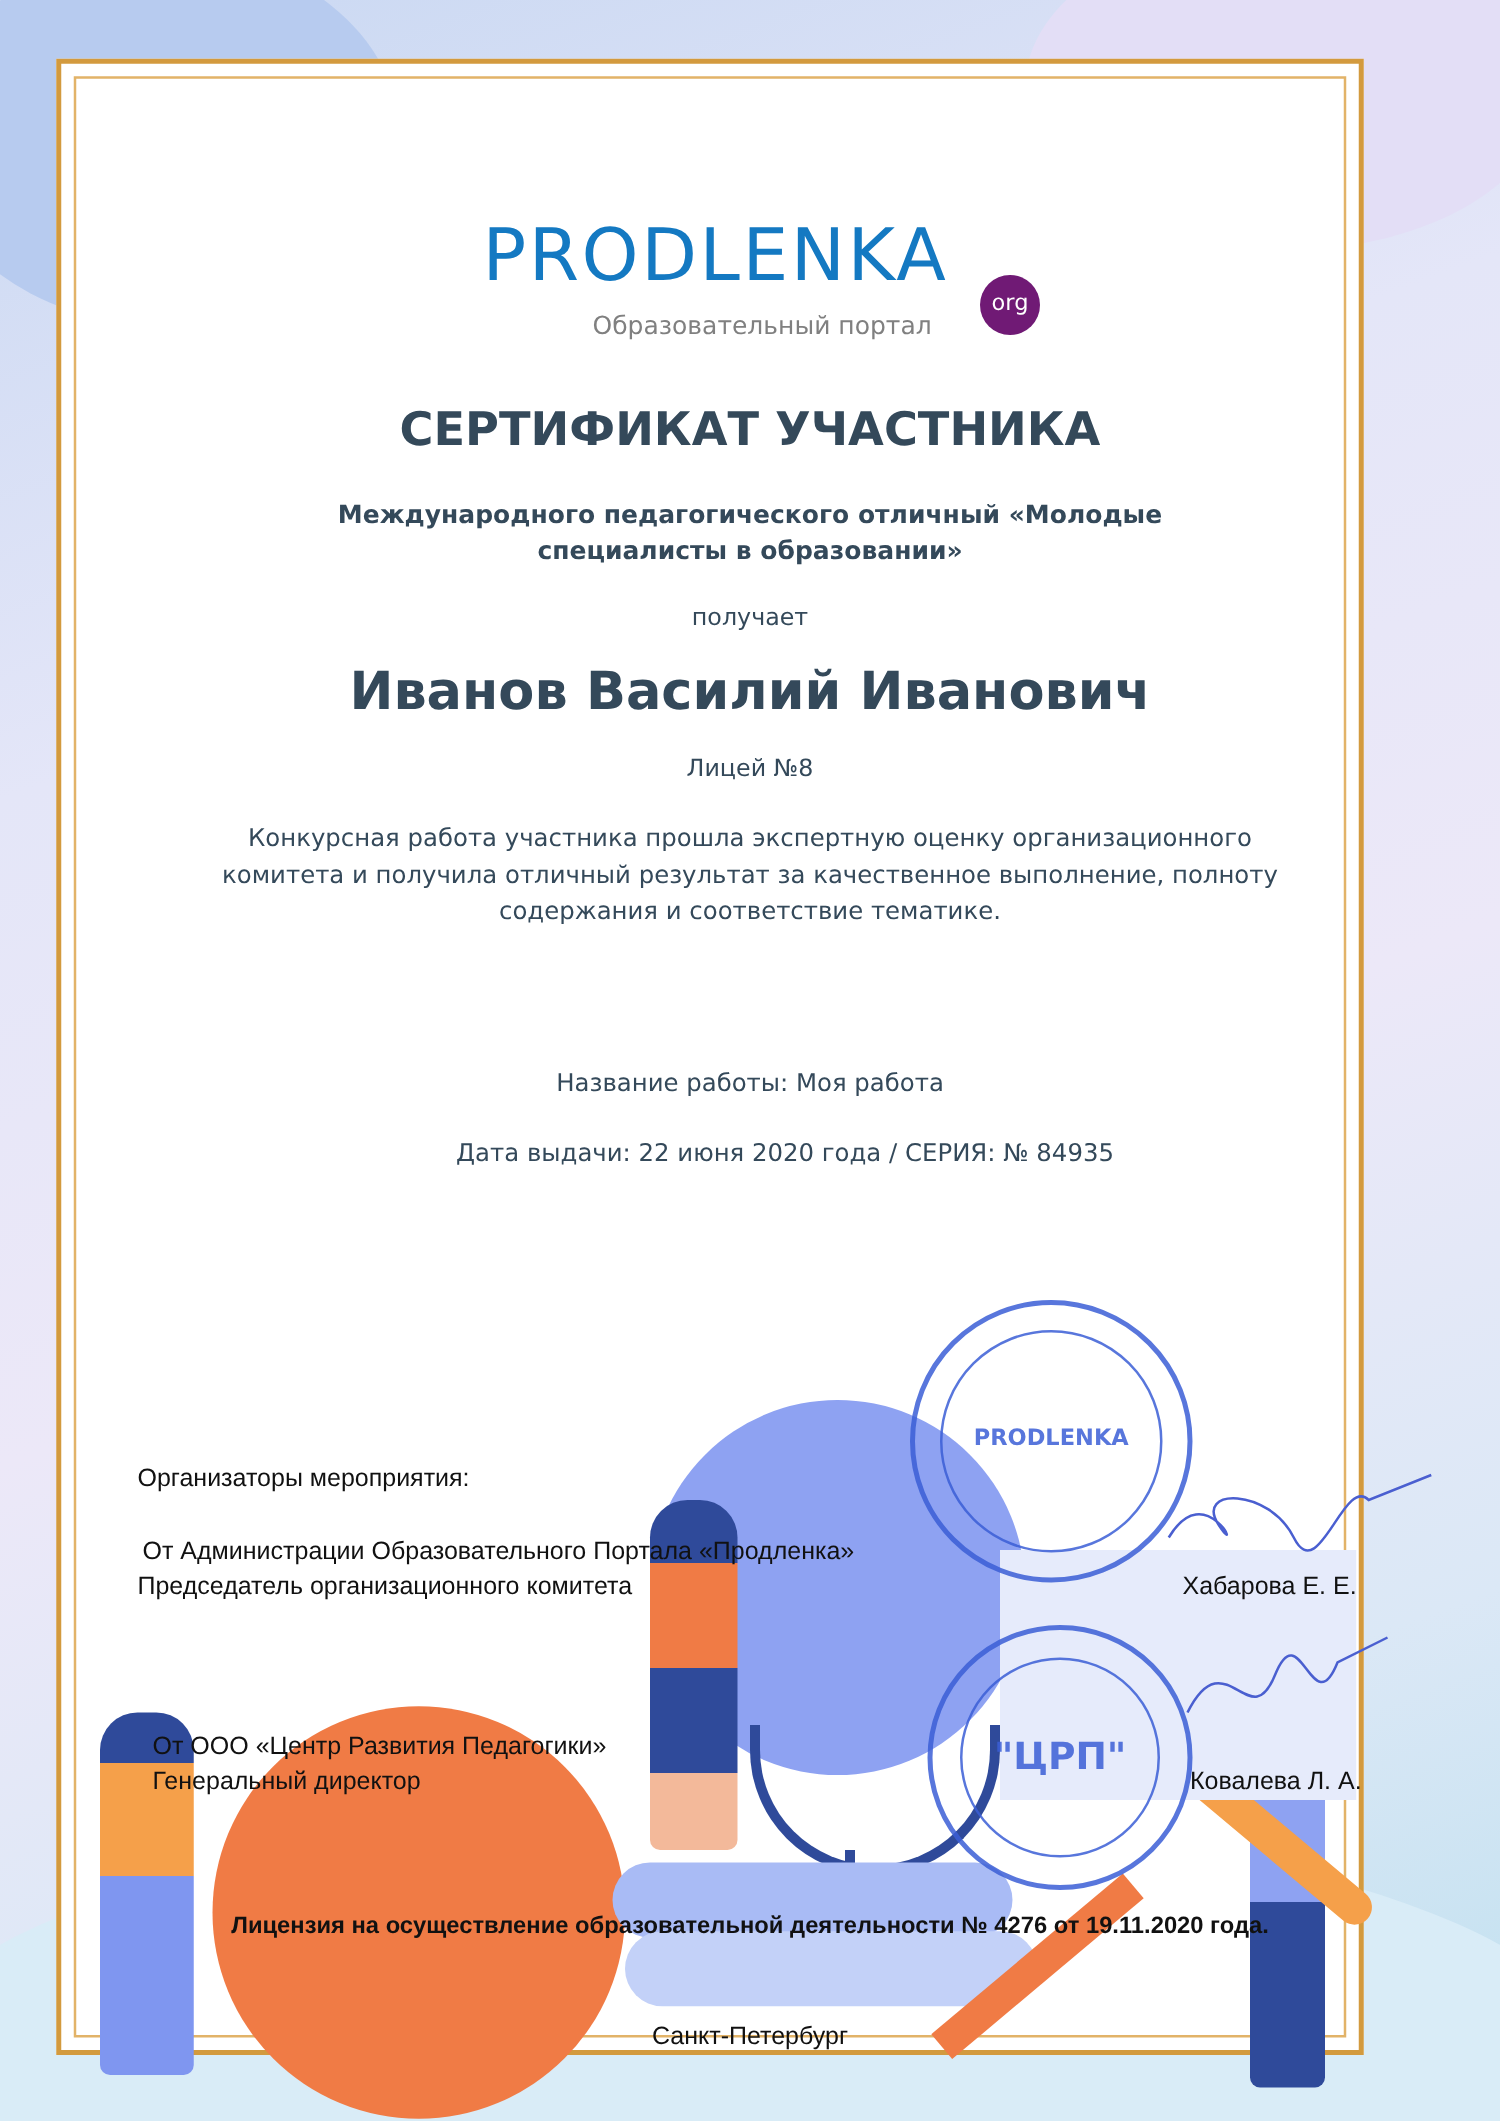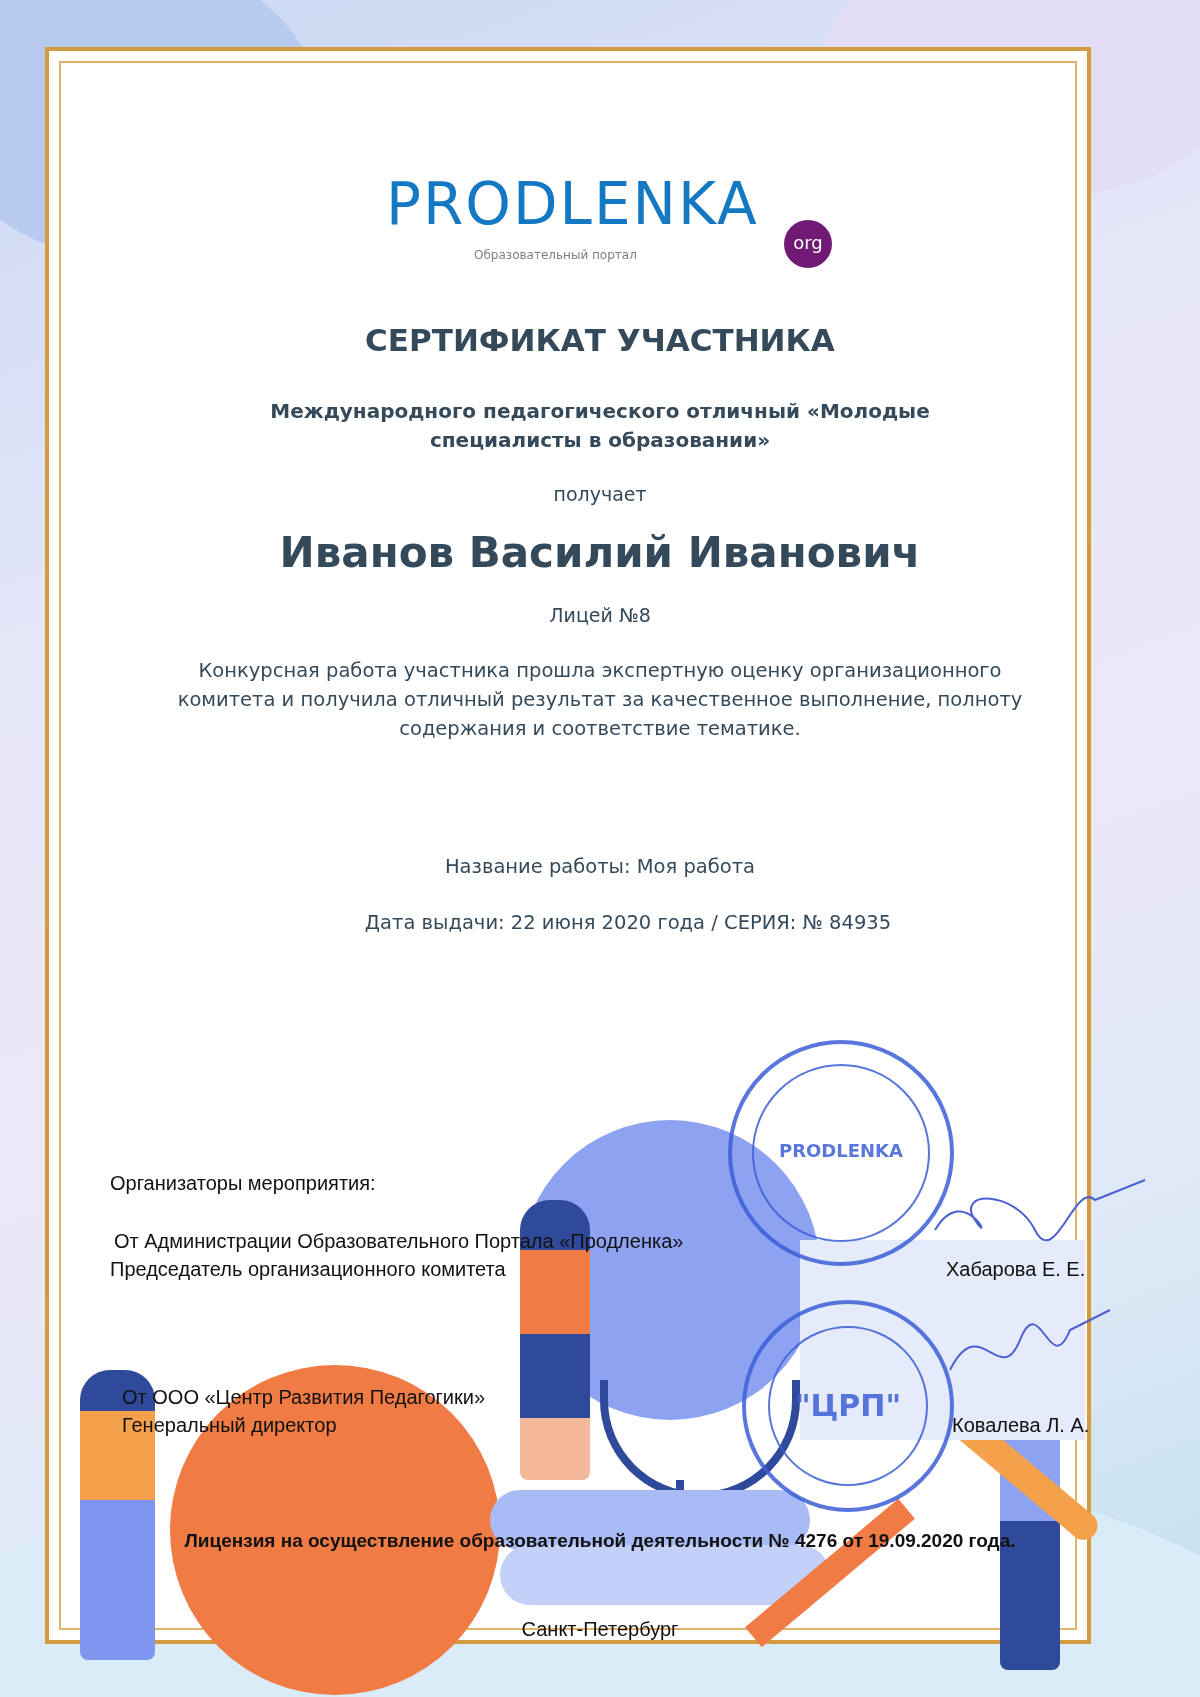--- a/index.html
+++ b/index.html
@@ -8,23 +8,23 @@
     font-family:"DejaVu Sans", sans-serif; }
   .bgblob { position:absolute; border-radius:50%; }
   .frame-outer { position:absolute; left:45px; top:47px; width:1046px; height:1597px;
     border:4px solid #d39a3e; background:#fff; box-sizing:border-box; }
   .frame-inner { position:absolute; left:10px; top:10px; right:10px; bottom:10px;
     border:2px solid #e2b368; }
   .content { position:absolute; left:0; top:0; width:1200px; height:1260px; }
   .center { position:absolute; left:0; width:1200px; text-align:center; color:#34495a; }
   .logo { position:absolute; left:386px; top:170px; width:460px; height:100px; }
   .logo-word { position:absolute; left:0; top:0; font-family:"DejaVu Sans", sans-serif; font-size:58px; letter-spacing:2px; color:#1479c2; font-weight:normal; }
-  .logo-sub { position:absolute; left:88px; top:78px; font-size:12px; color:#808080; }
+  .logo-sub { position:absolute; left:88px; top:78px; font-size:20px; color:#808080; }
   .logo-org { position:absolute; left:398px; top:50px; width:48px; height:48px; border-radius:50%; background:#701a75; color:#fff; font-size:18px; text-align:center; line-height:46px; }
-  .title { top:322px; font-size:31px; font-weight:bold; }
+  .title { top:322px; font-size:37px; font-weight:bold; }
   .contest { top:397px; font-size:20px; font-weight:bold; line-height:29px; padding:0 230px; box-sizing:border-box; }
   .receives { top:483px; font-size:19px; }
   .name { top:528px; font-size:42px; font-weight:bold; }
   .school { top:604px; font-size:19px; }
   .para { font-size:19.5px; line-height:29px; padding:0 150px; box-sizing:border-box; }
   .p1 { top:656px; }
   .p2 { top:770px; }
   .work { top:855px; font-size:19.5px; }
   .date { top:911px; font-size:19.5px;margin-left:28px; }
   .sig { position:absolute; font-family:"Liberation Sans", sans-serif; font-size:20px; color:#111; }
@@ -93,16 +93,16 @@
   </svg>
 
   <div class="sig" style="left:110px;top:1172px;">Организаторы мероприятия:</div>
   <div class="sig" style="left:114px;top:1230px;">От Администрации Образовательного Портала «Продленка»</div>
   <div class="sig" style="left:110px;top:1258px;">Председатель организационного комитета</div>
   <div class="sig" style="left:946px;top:1258px;">Хабарова Е. Е.</div>
   <div class="sig" style="left:122px;top:1386px;">От ООО «Центр Развития Педагогики»</div>
   <div class="sig" style="left:122px;top:1414px;">Генеральный директор</div>
   <div class="sig" style="left:952px;top:1414px;">Ковалева Л. А.</div>
 
-  <div class="lic" style="top:1526px;">Лицензия на осуществление образовательной деятельности № 4276 от 19.09.2020 года.</div>
+  <div class="lic" style="top:1526px;">Лицензия на осуществление образовательной деятельности № 4276 от 19.11.2020 года.</div>
 
   <div class="city">Санкт-Петербург</div>
 </div>
 
 </body></html>

